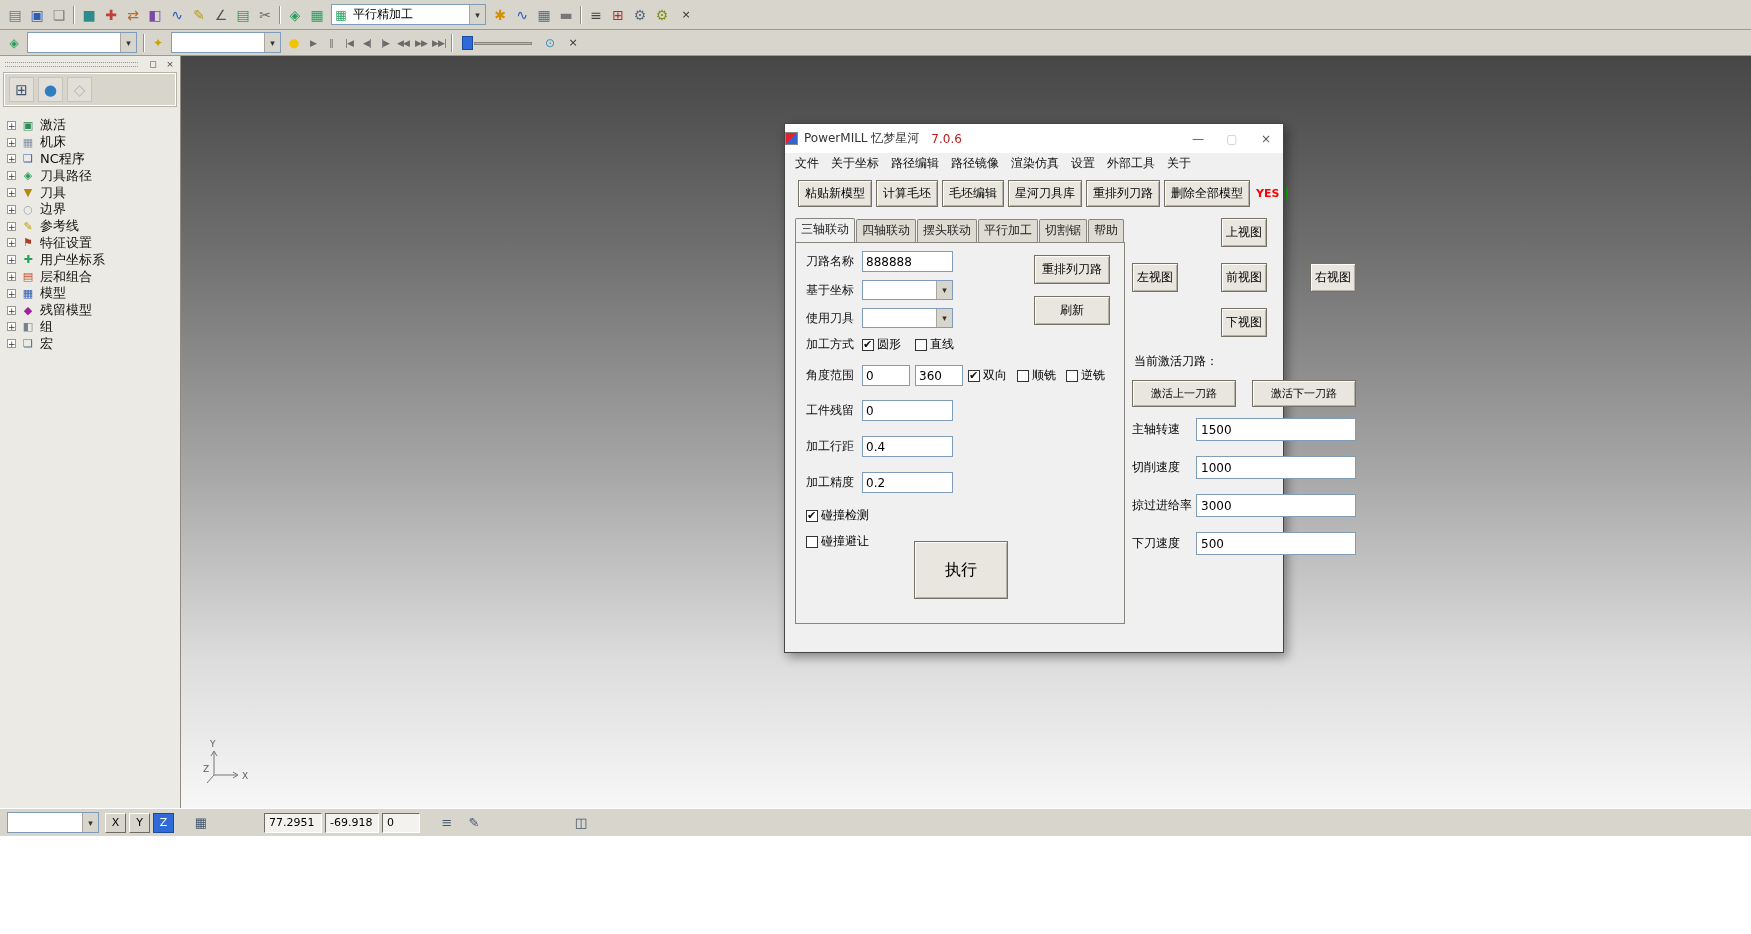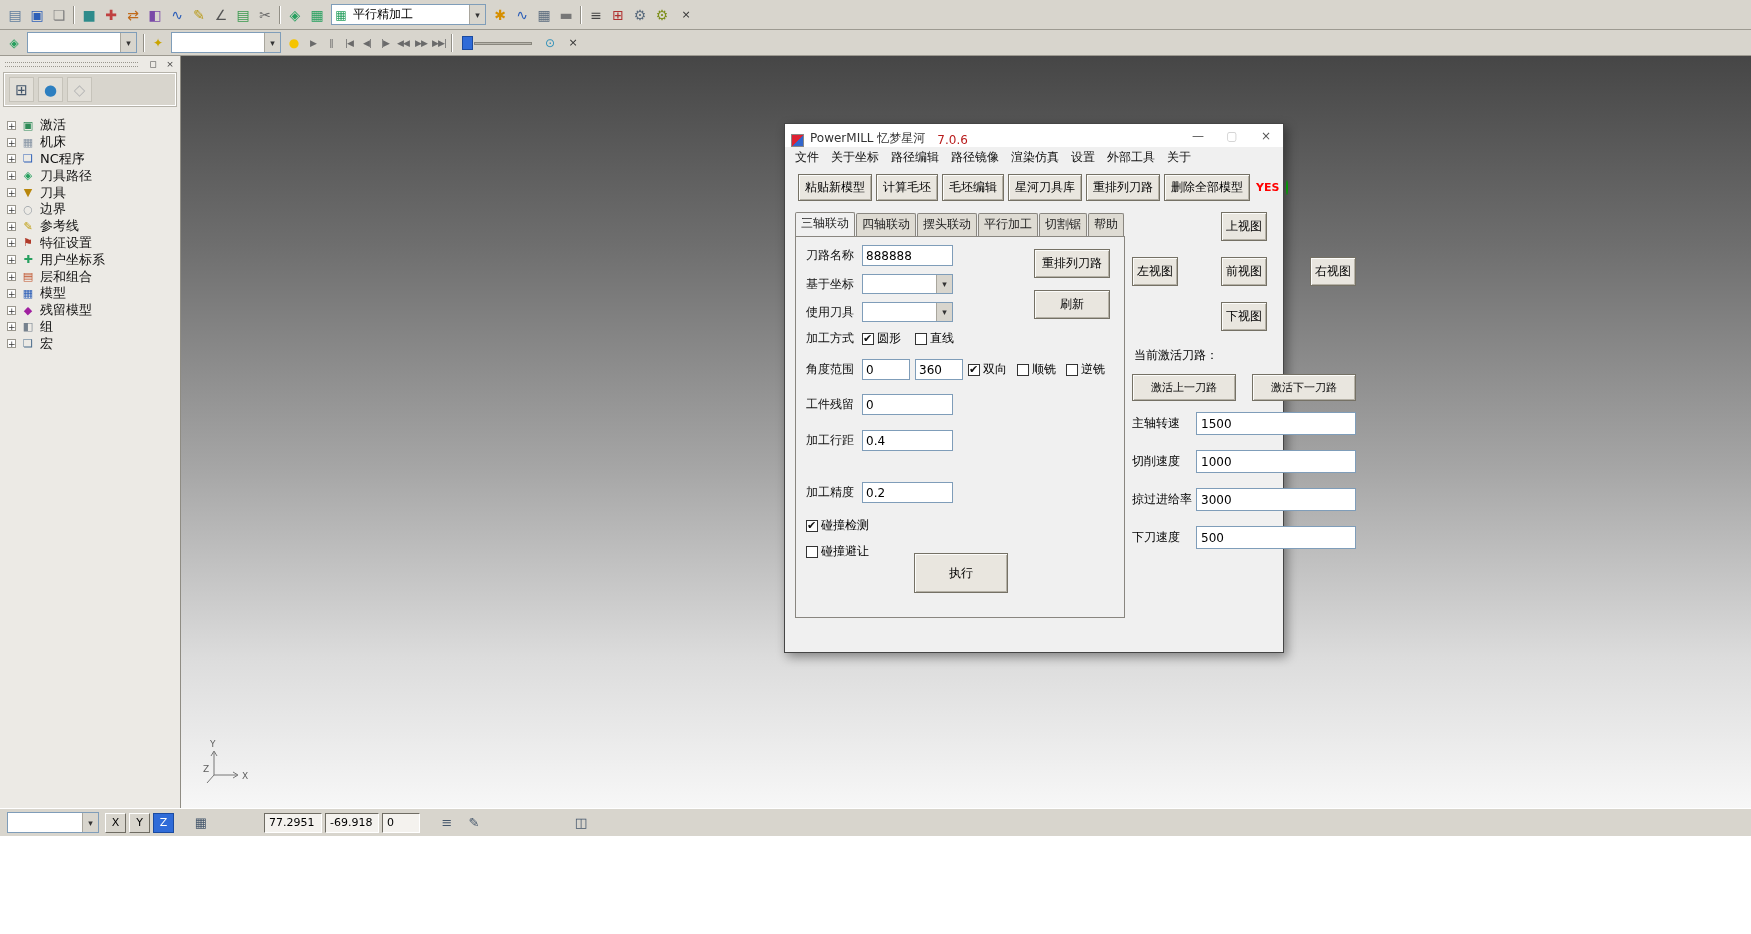--- a/index.html
+++ b/index.html
@@ -48,21 +48,21 @@
 .statusbar{position:absolute;top:808px;left:0;width:1751px;height:28px;background:#d8d5cd;border-top:1px solid #fff;display:flex;align-items:center;gap:3px;padding:0 4px;}
 .sb-drop{width:92px;}
 .sb-btn{width:21px;height:20px;background:#d8d5cd;border:1px solid;border-color:#fff #6f6c63 #6f6c63 #fff;font-size:11px;display:flex;align-items:center;justify-content:center;}
 .sb-btn.active{background:#2f6bd8;color:#fff;border-color:#1a4aa0;}
 .sb-ibtn{width:24px;height:22px;display:flex;align-items:center;justify-content:center;font-size:13px;color:#44566b;}
 .sb-field{height:20px;background:#f4f2ee;border:1px solid;border-color:#6f6c63 #fff #fff #6f6c63;padding:2px 4px;font-size:11px;display:flex;align-items:center;}
 .ml48{margin-left:48px;} .ml12{margin-left:12px;} .ml80{margin-left:80px;}
 
 
 .dialog{position:absolute;left:784px;top:123px;width:500px;height:530px;background:#f0f0f0;border:1px solid #454545;box-shadow:3px 4px 10px rgba(0,0,0,.4);z-index:20;}
-.dlg-title{height:23px;background:#fff;display:flex;align-items:flex-end;padding-left:6px;}
+.dlg-title{height:29px;background:#fff;display:flex;align-items:center;}
 .dlg-appicon{width:13px;height:13px;margin-right:6px;background:linear-gradient(135deg,#d23 0 50%,#36c 50% 100%);border:1px solid #888;}
 .dlg-title-text{color:#333;}
 .dlg-version{color:#b91c1c;margin-left:12px;}
 .dlg-wbtns{margin-left:auto;display:flex;height:100%;}
 .dlg-wbtn{width:34px;height:100%;display:flex;align-items:center;justify-content:center;color:#555;font-size:12px;}
 .dlg-wbtn.max{color:#c9c9c9;}
 .dlg-menubar{height:21px;display:flex;align-items:center;padding:0 4px;}
 .menu-item{padding:0 6px;color:#111;}
 .dlg-actions{display:flex;align-items:center;gap:4px;margin:6px 0 0 13px;}
 .btn{background:#e9e6df;border:1px solid #757165;box-shadow:inset 1px 1px 0 #fcfcfa,inset -1px -1px 0 #b5b1a6;font-size:12px;padding:4px 6px;color:#000;white-space:nowrap;cursor:default;text-align:center;}
@@ -81,21 +81,21 @@
 .finput{width:91px;height:21px;border:1px solid #7f9db9;background:#fff;font-size:12px;padding:0 3px;font-family:inherit;}
 .finput-sm{width:48px;height:21px;border:1px solid #7f9db9;background:#fff;font-size:12px;padding:0 3px;font-family:inherit;margin-right:5px;}
 .finput-pt{width:54px;height:21px;border:1px solid #7f9db9;background:#fff;font-size:12px;padding:0 3px;font-family:inherit;}
 .fselect{width:91px;height:20px;margin:0;}
 .cb{display:inline-flex;align-items:center;gap:3px;font-size:12px;white-space:nowrap;}
 .cbox{width:12px;height:12px;min-width:12px;border:1px solid #333;background:#fff;position:relative;}
 .cb.checked .cbox::before{content:"✔";position:absolute;left:0;top:-2px;font-size:11px;color:#111;}
 .mr10{margin-right:10px;} .mr14{margin-right:14px;}
 .side-btns{position:absolute;right:14px;top:12px;display:flex;flex-direction:column;gap:12px;}
 .side-btns .btn{width:76px;padding:5px 2px;}
-.execute-btn{position:absolute;left:118px;bottom:24px;width:94px;height:40px;font-size:12px;}
+.execute-btn{position:absolute;left:118px;bottom:24px;width:94px;height:58px;font-size:16px;}
 .right-col{flex:1;padding:0 5px 0 7px;}
 .view-top-row{display:flex;justify-content:center;margin-bottom:16px;}
 .view-mid-row{display:flex;justify-content:space-between;margin-bottom:16px;}
 .view-btn{padding:5px 4px;font-size:12px;}
 .tp-label{font-size:12px;margin:0 0 10px 2px;white-space:nowrap;}
 .tp-btn-row{display:flex;gap:16px;margin-bottom:11px;}
 .tp-btn{flex:1;padding:5px 1px;font-size:11px;}
 .set-active-btn{width:100%;height:36px;margin-bottom:18px;font-size:12px;}
 .speed-row{display:flex;align-items:center;margin-bottom:15px;}
 .speed-label{width:64px;font-size:12px;white-space:nowrap;}
@@ -358,21 +358,21 @@
             </span>
             <span class="cb">
               <span class="cbox"></span>
               <span>逆铣</span>
             </span>
           </div>
           <div class="frow" style="margin-bottom:15px;">
             <span class="flabel">工件残留</span>
             <input class="finput" value="0" style="">
           </div>
-          <div class="frow" style="margin-bottom:31px;">
+          <div class="frow" style="margin-bottom:15px;">
             <span class="flabel">加工行距</span>
             <input class="finput" value="0.4" style="">
           </div>
           <div class="frow mbL">
             <span class="flabel">加工精度</span>
             <input class="finput" value="0.2" style="">
           </div>
           <div class="frow" style="margin-bottom:9px;">
             <span class="cb checked">
               <span class="cbox"></span>

